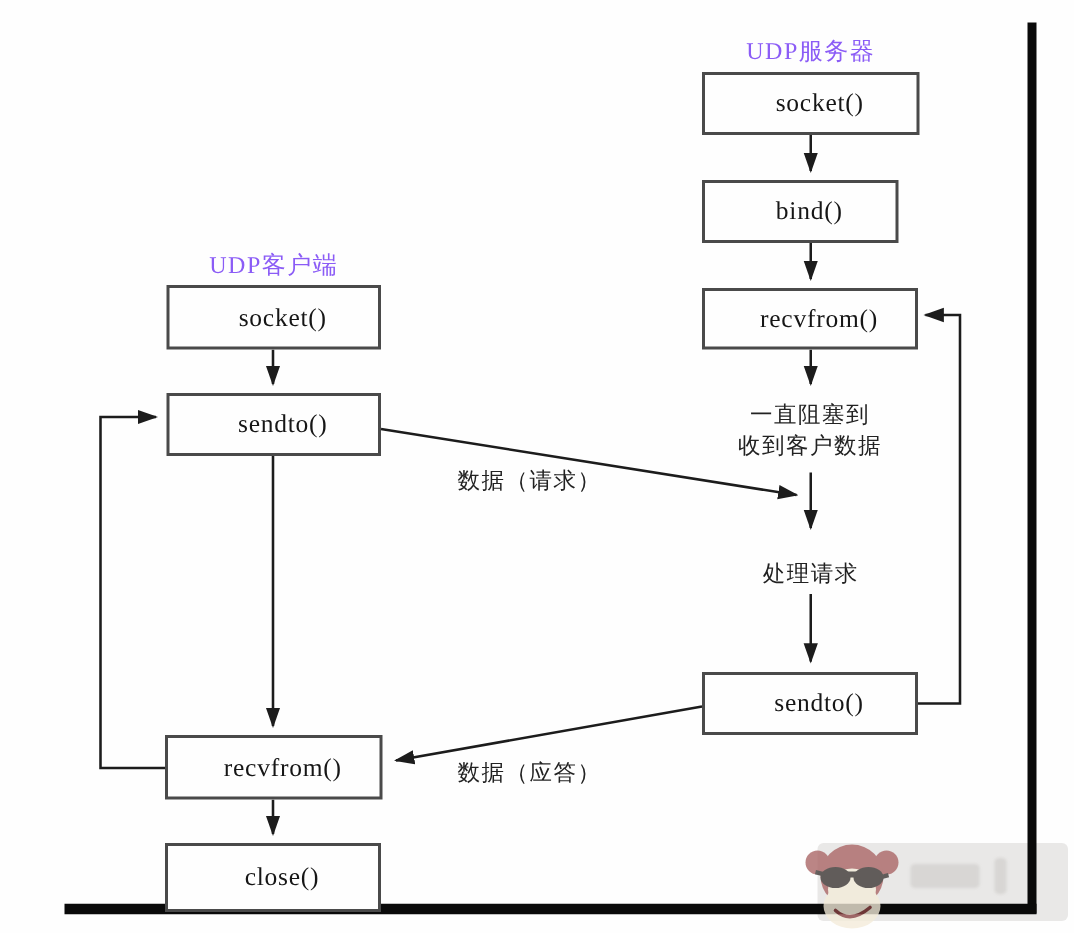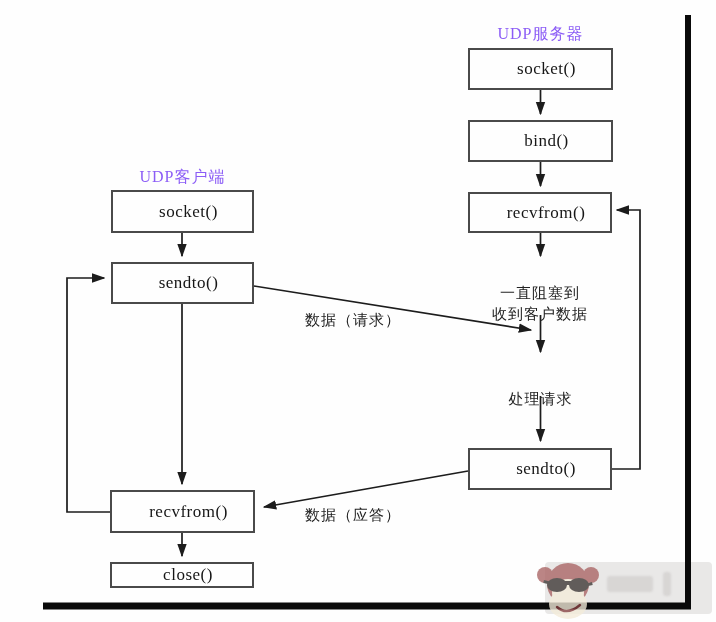--- a/index.html
+++ b/index.html
@@ -13,21 +13,21 @@
     position:absolute;z-index:2;background:#fefefe;border:2px solid #4a4a4a;
     display:flex;align-items:center;justify-content:center;
     font-size:17px;letter-spacing:.5px;color:#161616;box-sizing:border-box;padding-left:12px;
   }
   .col-title{
     position:absolute;z-index:2;text-align:center;font-size:16px;
     letter-spacing:1px;color:#8b5cf6;
   }
   .note{
     position:absolute;z-index:2;text-align:center;font-size:15px;
-    letter-spacing:1px;color:#222;line-height:21px;margin-top:16px;
+    letter-spacing:1px;color:#222;line-height:21px;
   }
   .edge-label{
     position:absolute;z-index:2;font-size:15px;letter-spacing:1px;color:#222;
   }
   
   .wm-band{
     position:absolute;left:545px;top:562px;width:167px;height:52px;
     background:rgba(125,118,114,0.16);border-radius:4px;z-index:0;
   }
   .wm-blob{position:absolute;background:rgba(140,135,130,0.18);filter:blur(1px);border-radius:3px;}
@@ -72,25 +72,25 @@
     <g stroke="#0a0a0a">
       <path d="M688 15 V609" stroke-width="6"></path>
       <path d="M43 606 H691" stroke-width="7"></path>
     </g>
   </svg>
 
   <div class="col-title" style="left:111px;top:167px;width:143px;">UDP客户端</div>
   <div class="fbox" style="left:111px;top:190px;width:143px;height:43px;">socket()</div>
   <div class="fbox" style="left:111px;top:262px;width:143px;height:42px;">sendto()</div>
   <div class="fbox" style="left:110px;top:490px;width:145px;height:43px;">recvfrom()</div>
-  <div class="fbox" style="left:110px;top:562px;width:144px;height:26px;">close()</div>
+  <div class="fbox" style="left:110px;top:562px;width:144px;height:46px;">close()</div>
 
   <div class="col-title" style="left:468px;top:24px;width:145px;">UDP服务器</div>
   <div class="fbox" style="left:468px;top:48px;width:145px;height:42px;">socket()</div>
-  <div class="fbox" style="left:468px;top:120px;width:145px;height:42px;">bind()</div>
+  <div class="fbox" style="left:468px;top:120px;width:131px;height:42px;">bind()</div>
   <div class="fbox" style="left:468px;top:192px;width:144px;height:41px;">recvfrom()</div>
   <div class="fbox" style="left:468px;top:448px;width:144px;height:42px;">sendto()</div>
 
   <div class="note" style="left:460px;top:267px;width:160px;">
     <span>一直阻塞到</span><br>
     <span>收到客户数据</span>
   </div>
   <div class="note" style="left:468px;top:373px;width:145px;">处理请求</div>
   <div class="edge-label" style="left:305px;top:311px;">数据（请求）</div>
   <div class="edge-label" style="left:305px;top:506px;">数据（应答）</div>

